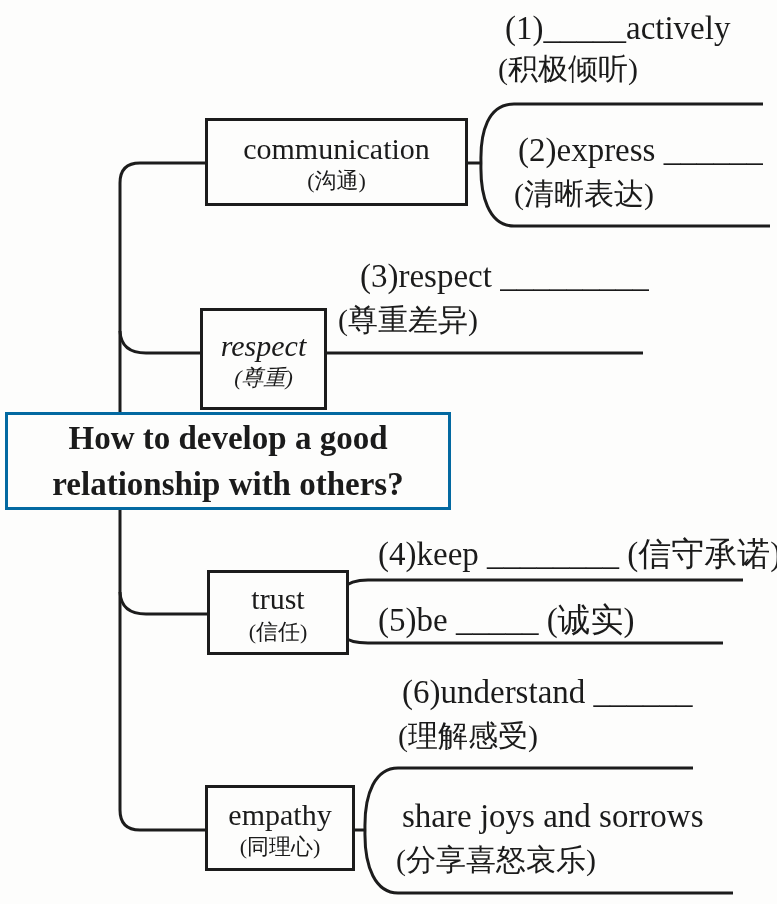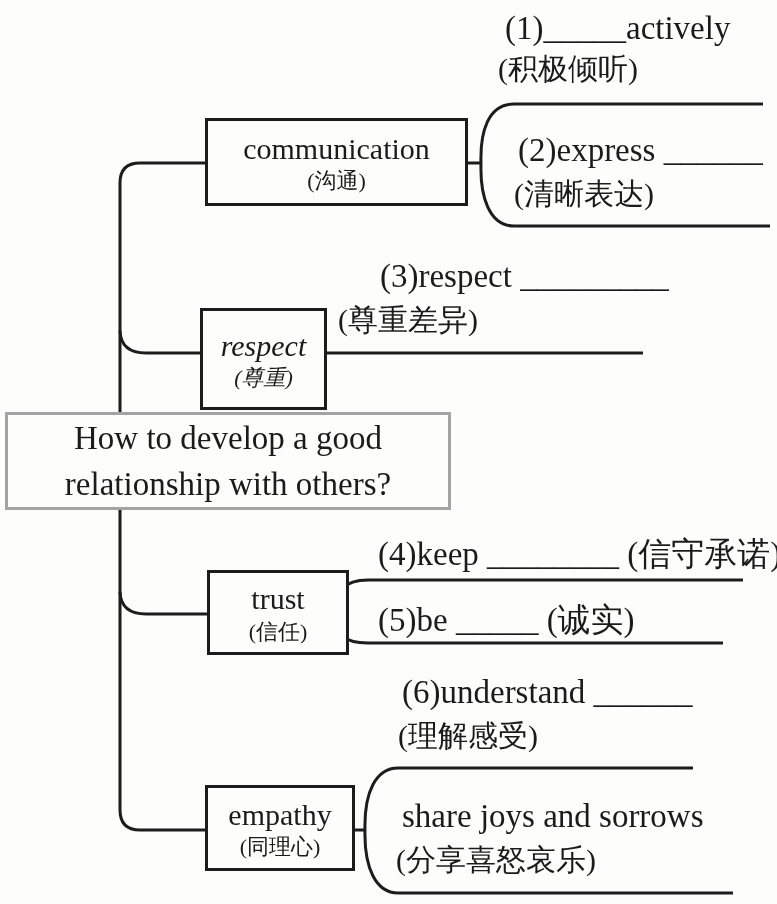--- a/index.html
+++ b/index.html
@@ -20,40 +20,40 @@
     background:#fdfdfc;
     display:flex;flex-direction:column;
     align-items:center;justify-content:center;
     text-align:left;
     box-sizing:border-box;
   }
   .node .en{font-size:30px;line-height:1.25;white-space:nowrap;}
   .node .zh{font-size:22px;line-height:1.25;white-space:nowrap;}
   .title-box{
     position:absolute;left:5px;top:412px;width:446px;height:98px;
-    border:3px solid #a3a3a3;background:#fdfdfc;
+    border:3px solid #0369a1;background:#fdfdfc;
     display:flex;flex-direction:column;align-items:center;justify-content:center;
-    font-weight:normal;font-size:33px;line-height:1.4;text-align:center;
+    font-weight:bold;font-size:33px;line-height:1.4;text-align:center;
     box-sizing:border-box;
   }
   .txt{
     position:absolute;
     font-size:33px;line-height:1;white-space:nowrap;
   }
   .txt.zh{font-size:30px;}
   .box-communication{left:205px;top:118px;width:263px;height:88px;}
   .box-respect{left:200px;top:308px;width:127px;height:102px;font-style:italic;}
   .box-trust{left:207px;top:570px;width:142px;height:85px;}
   .box-empathy{left:205px;top:785px;width:150px;height:86px;}
 
   .c1en{left:505px;top:12px;}
   .c1zh{left:498px;top:54px;}
   .c2en{left:518px;top:134px;}
   .c2zh{left:514px;top:179px;}
-  .r1en{left:380px;top:260px;}
+  .r1en{left:360px;top:260px;}
   .r1zh{left:338px;top:305px;}
   .t1en{left:378px;top:538px;}
   .t2en{left:378px;top:604px;}
   .e1en{left:402px;top:676px;}
   .e1zh{left:398px;top:721px;}
   .e2en{left:402px;top:800px;}
   .e2zh{left:396px;top:845px;}
 </style>
 </head>
 <body>

